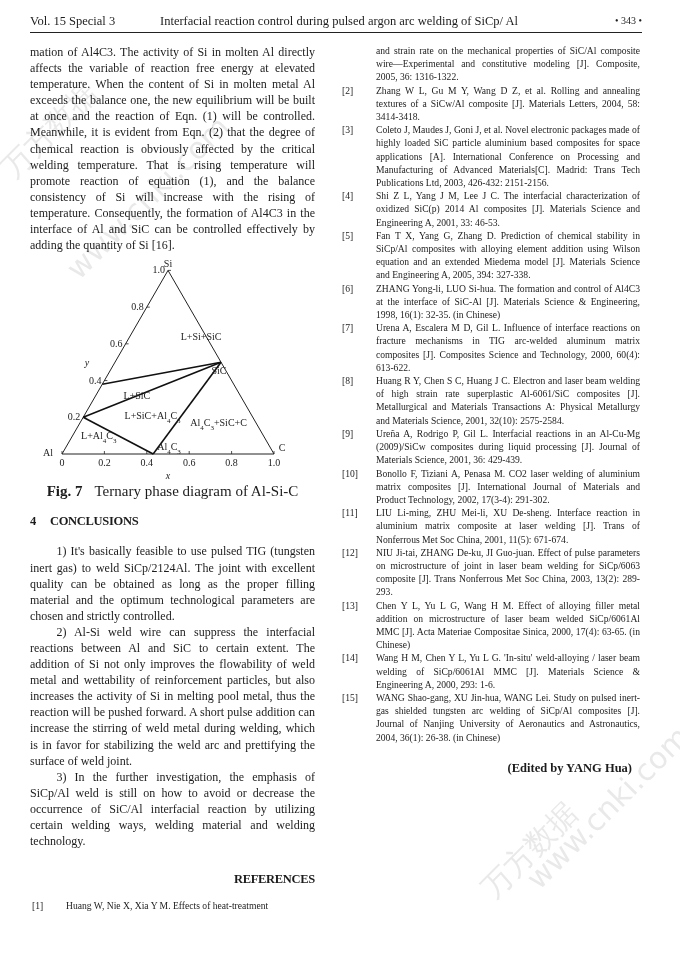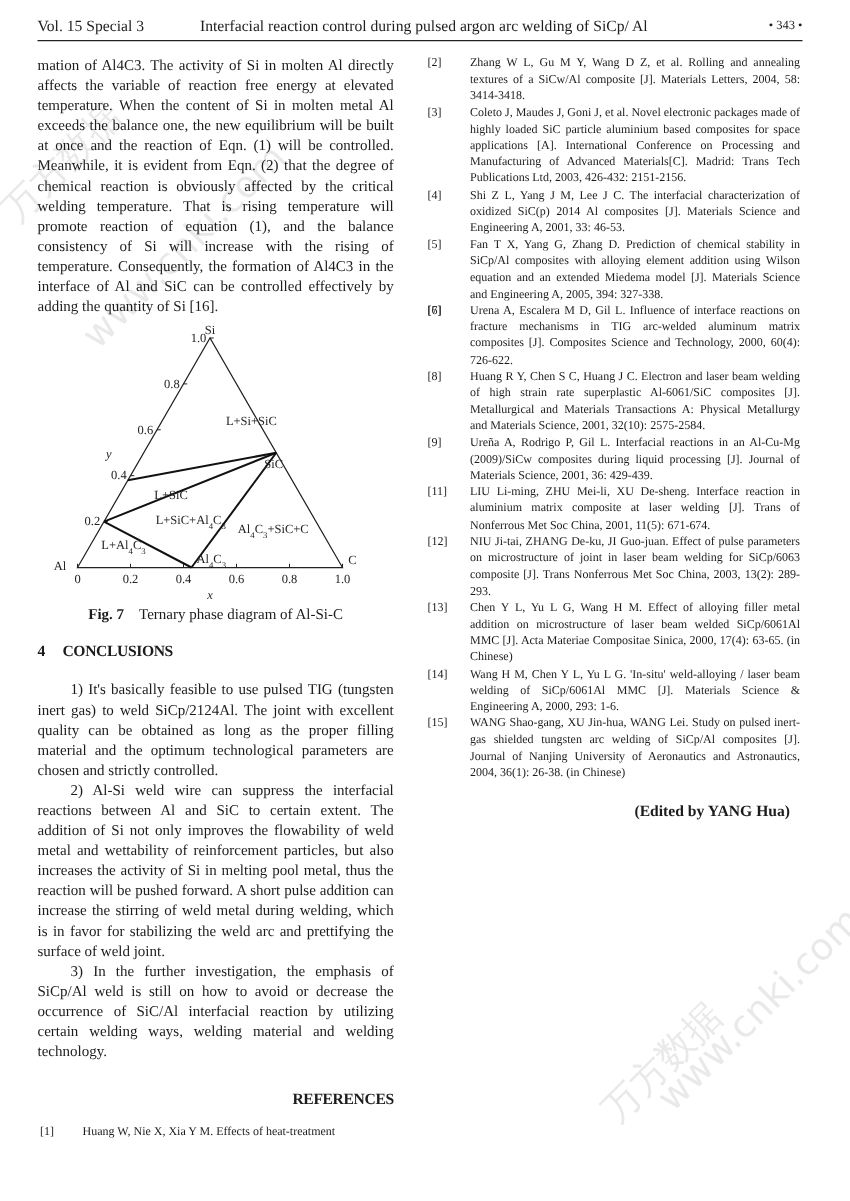--- a/index.html
+++ b/index.html
@@ -10,21 +10,21 @@
     .header .vol { position: absolute; left: 0; top: 4px; }
     .header .title { position: absolute; left: 130px; top: 4px; }
     .header .page { position: absolute; right: 0; top: 5px; font-size: 10px; }
     .col { position: absolute; top: 44px; }
     .left { left: 30px; width: 285px; font-size: 12px; line-height: 16.1px; text-align: justify; }
     .right { left: 340px; width: 300px; font-size: 9.6px; line-height: 13.2px; }
     .para { margin: 0; }
     .para.indent { text-indent: 2.2em; }
     .figure { position: relative; width: 285px; height: 222px; margin-top: 6px; }
     .figure svg { position: absolute; left: 10px; top: 0; }
-    .caption { text-align: center; font-size: 12px; margin-top: 2px; margin-bottom: 14px; }
+    .caption { text-align: center; font-size: 15px; margin-top: 2px; margin-bottom: 14px; }
     .caption b { font-weight: bold; margin-right: 12px; }
     .section-title { font-weight: bold; font-size: 12.5px; margin: 6px 0 14px 0; letter-spacing: -0.3px; }
     .section-title .num { margin-right: 14px; }
     .refs-title { font-weight: bold; text-align: right; font-size: 12.5px; margin: 22px 0 12px 0; letter-spacing: -0.3px; }
     .ref { position: relative; padding-left: 36px; margin: 0; text-align: justify; }
     .ref .rn { position: absolute; left: 2px; top: 0; }
     .left .ref { font-size: 9.6px; line-height: 13px; }
     .edited { text-align: right; font-weight: bold; font-size: 12.5px; margin-top: 18px; padding-right: 8px; }
     .watermark { position: absolute; color: rgba(120,120,120,0.16); font-family: "DejaVu Sans", sans-serif;
                  font-size: 30px; transform: rotate(-45deg); white-space: nowrap; pointer-events: none; }
@@ -105,29 +105,33 @@
   <p class="para indent">3) In the further investigation, the emphasis of SiCp/Al weld is still on how to avoid or decrease the occurrence of SiC/Al interfacial reaction by utilizing certain welding ways, welding material and welding technology.</p>
 
   <div class="refs-title">REFERENCES</div>
   <p class="ref">
     <span class="rn">[1]</span>
     <span>Huang W, Nie X, Xia Y M. Effects of heat-treatment</span>
   </p>
 </div>
 
 <div class="col right">
+  <p class="ref">
+    <span>and strain rate on the mechanical properties of SiC/Al composite wire—Experimental and constitutive modeling [J]. Composite, 2005, 36: 1316-1322.</span>
+  </p>
   <div id="ref-list">
       <p class="ref"><span class="rn">[2]</span><span>Zhang W L, Gu M Y, Wang D Z, et al. Rolling and annealing textures of a SiCw/Al composite [J]. Materials Letters, 2004, 58: 3414-3418.</span></p>
       <p class="ref"><span class="rn">[3]</span><span>Coleto J, Maudes J, Goni J, et al. Novel electronic packages made of highly loaded SiC particle aluminium based composites for space applications [A]. International Conference on Processing and Manufacturing of Advanced Materials[C]. Madrid: Trans Tech Publications Ltd, 2003, 426-432: 2151-2156.</span></p>
       <p class="ref"><span class="rn">[4]</span><span>Shi Z L, Yang J M, Lee J C. The interfacial characterization of oxidized SiC(p) 2014 Al composites [J]. Materials Science and Engineering A, 2001, 33: 46-53.</span></p>
       <p class="ref"><span class="rn">[5]</span><span>Fan T X, Yang G, Zhang D. Prediction of chemical stability in SiCp/Al composites with alloying element addition using Wilson equation and an extended Miedema model [J]. Materials Science and Engineering A, 2005, 394: 327-338.</span></p>
-      <p class="ref"><span class="rn">[6]</span></p>
-      <p class="ref"><span class="rn">[7]</span><span>Urena A, Escalera M D, Gil L. Influence of interface reactions on fracture mechanisms in TIG arc-welded aluminum matrix composites [J]. Composites Science and Technology, 2000, 60(4): 726-622.</span></p>
+      <p class="ref"><span class="rn">[6]</span><span>ZHANG Yong-li, LUO Si-hua. The formation and control of Al4C3 at the interface of SiC-Al [J]. Materials Science &amp; Engineering, 1998, 16(1): 32-35. (in Chinese)</span></p>
+      <p class="ref"><span class="rn">[7]</span><span>Urena A, Escalera M D, Gil L. Influence of interface reactions on fracture mechanisms in TIG arc-welded aluminum matrix composites [J]. Composites Science and Technology, 2000, 60(4): 613-622.</span></p>
       <p class="ref"><span class="rn">[8]</span><span>Huang R Y, Chen S C, Huang J C. Electron and laser beam welding of high strain rate superplastic Al-6061/SiC composites [J]. Metallurgical and Materials Transactions A: Physical Metallurgy and Materials Science, 2001, 32(10): 2575-2584.</span></p>
       <p class="ref"><span class="rn">[9]</span><span>Ureña A, Rodrigo P, Gil L. Interfacial reactions in an Al-Cu-Mg (2009)/SiCw composites during liquid processing [J]. Journal of Materials Science, 2001, 36: 429-439.</span></p>
+      <p class="ref"><span class="rn">[10]</span><span>Bonollo F, Tiziani A, Penasa M. CO2 laser welding of aluminium matrix composites [J]. International Journal of Materials and Product Technology, 2002, 17(3-4): 291-302.</span></p>
       <p class="ref"><span class="rn">[11]</span><span>LIU Li-ming, ZHU Mei-li, XU De-sheng. Interface reaction in aluminium matrix composite at laser welding [J]. Trans of Nonferrous Met Soc China, 2001, 11(5): 671-674.</span></p>
       <p class="ref"><span class="rn">[12]</span><span>NIU Ji-tai, ZHANG De-ku, JI Guo-juan. Effect of pulse parameters on microstructure of joint in laser beam welding for SiCp/6063 composite [J]. Trans Nonferrous Met Soc China, 2003, 13(2): 289-293.</span></p>
       <p class="ref"><span class="rn">[13]</span><span>Chen Y L, Yu L G, Wang H M. Effect of alloying filler metal addition on microstructure of laser beam welded SiCp/6061Al MMC [J]. Acta Materiae Compositae Sinica, 2000, 17(4): 63-65. (in Chinese)</span></p>
       <p class="ref"><span class="rn">[14]</span><span>Wang H M, Chen Y L, Yu L G. 'In-situ' weld-alloying / laser beam welding of SiCp/6061Al MMC [J]. Materials Science &amp; Engineering A, 2000, 293: 1-6.</span></p>
       <p class="ref"><span class="rn">[15]</span><span>WANG Shao-gang, XU Jin-hua, WANG Lei. Study on pulsed inert-gas shielded tungsten arc welding of SiCp/Al composites [J]. Journal of Nanjing University of Aeronautics and Astronautics, 2004, 36(1): 26-38. (in Chinese)</span></p>
     </div>
   <div class="edited">(Edited by YANG Hua)</div>
 </div>
 
 </body></html>

